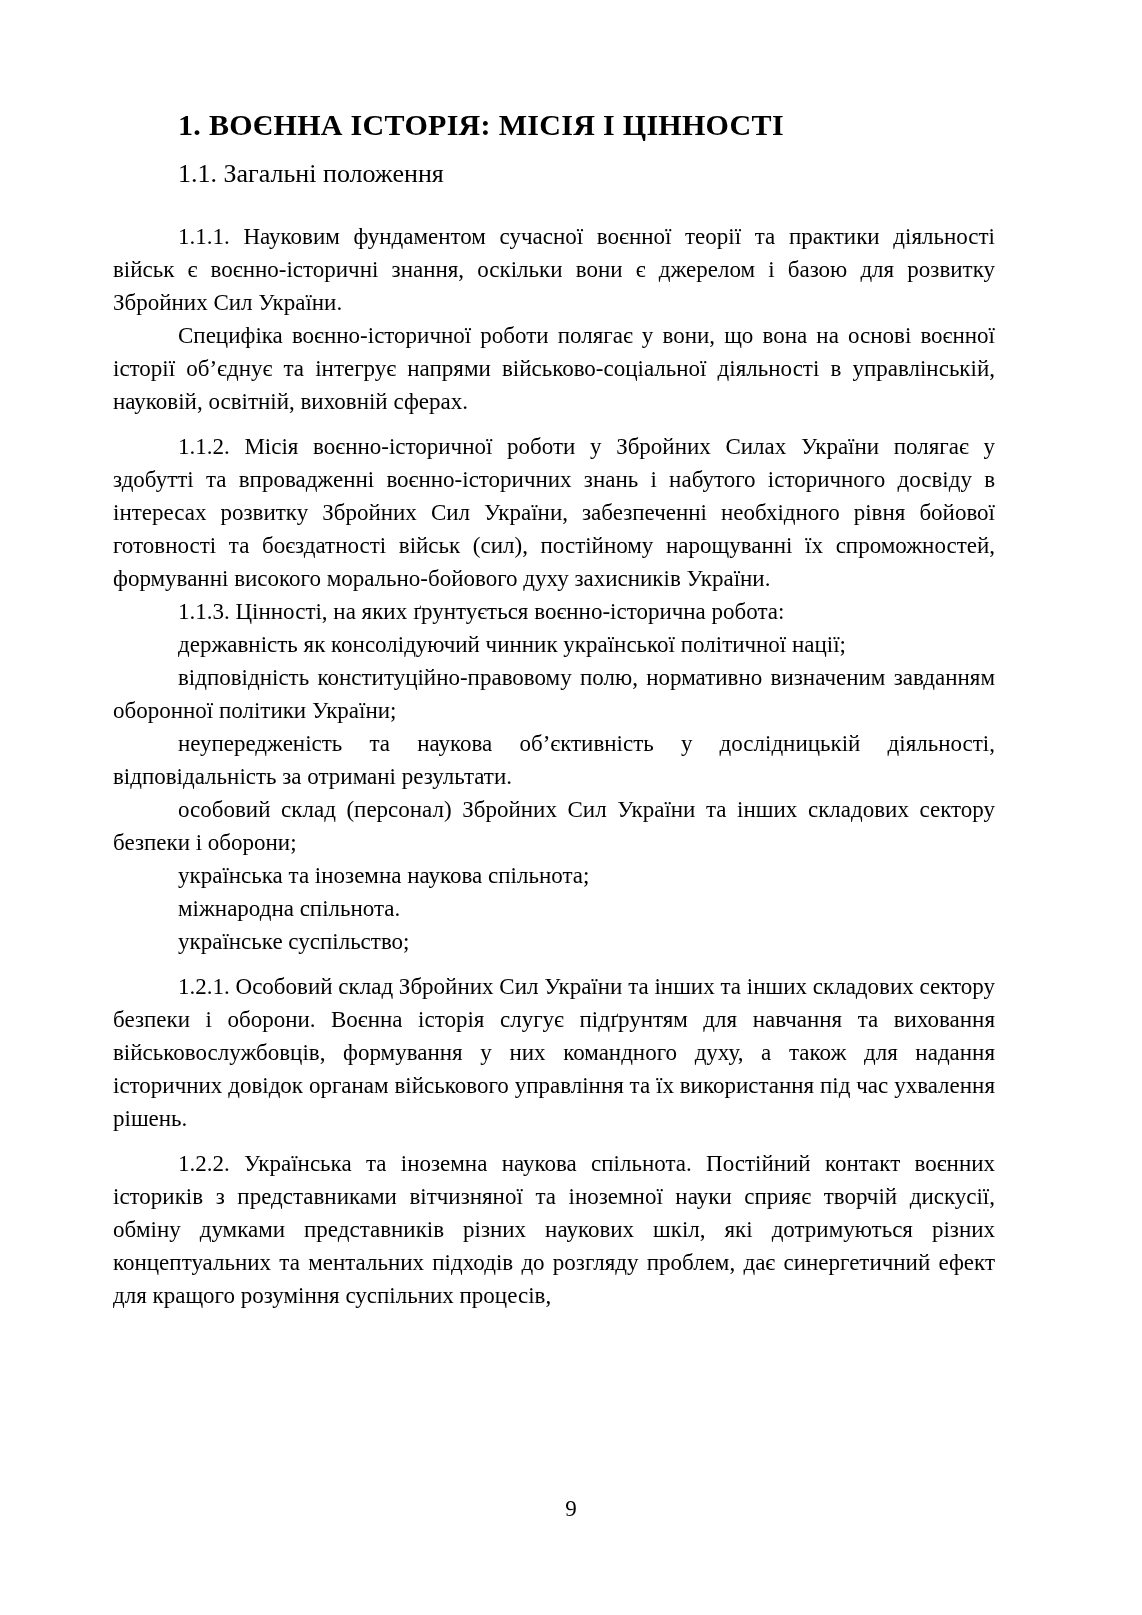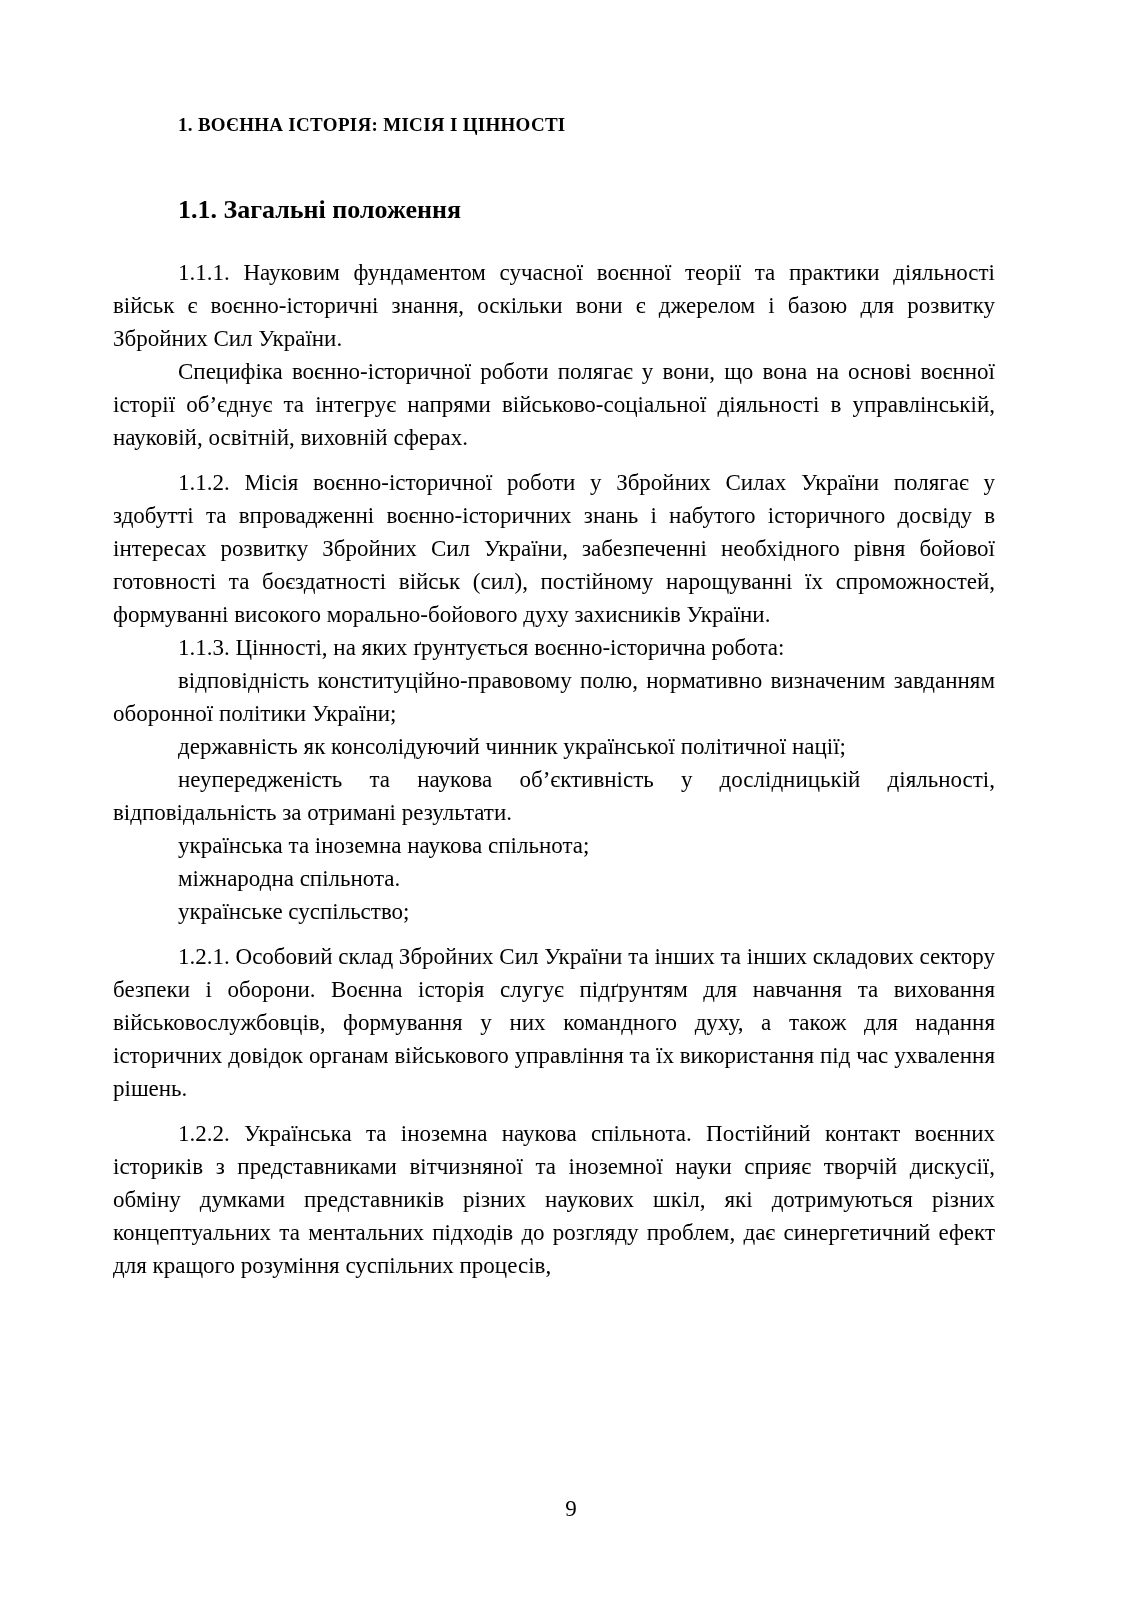--- a/index.html
+++ b/index.html
@@ -14,31 +14,31 @@
     background: #ffffff;
     color: #000000;
     font-family: "Liberation Serif", serif;
     font-size: 23px;
     line-height: 33px;
     box-sizing: border-box;
     padding: 108px 147px 0 113px;
     overflow: hidden;
   }
   h1.doc-title {
-    font-size: 19px;
+    font-size: 30px;
     line-height: 33px;
     font-weight: bold;
-    margin: 0 0 52px 0;
+    margin: 0 0 16px 0;
     text-indent: 65px;
     letter-spacing: 0.3px;
   }
   h2.doc-heading {
     font-size: 26px;
     line-height: 33px;
-    font-weight: bold;
+    font-weight: normal;
     margin: 0;
     text-indent: 65px;
   }
   h2.h-1-1 { margin-bottom: 30px; }
   h2.h-1-2 { margin-top: 12px; }
   p.para {
     margin: 0;
     text-align: justify;
     text-indent: 65px;
   }
@@ -65,25 +65,26 @@
   <h2 class="doc-heading h-1-1">1.1. Загальні положення</h2>
 
   <p class="para">1.1.1. Науковим фундаментом сучасної воєнної теорії та практики діяльності військ є воєнно-історичні знання, оскільки вони є джерелом і базою для розвитку Збройних Сил України.</p>
 
   <p class="para">Специфіка воєнно-історичної роботи полягає у вони, що вона на основі воєнної історії об’єднує та інтегрує напрями військово-соціальної діяльності в управлінській, науковій, освітній, виховній сферах.</p>
 
   <p class="para mt12"><span>1.1.2. </span><b class="lead">Місія</b><span> воєнно-історичної роботи у Збройних Силах України полягає у здобутті та впровадженні воєнно-історичних знань і набутого історичного досвіду в інтересах розвитку Збройних Сил України, забезпеченні необхідного рівня бойової готовності та боєздатності військ (сил), постійному нарощуванні їх спроможностей, формуванні високого морально-бойового духу захисників України.</span></p>
 
   <p class="para mt13"><span>1.1.3. </span><b class="lead">Цінності</b><span>, на яких ґрунтується воєнно-історична робота:</span></p>
 
+  <p class="para">державність як консолідуючий чинник української політичної нації;</p>
   <p class="para">відповідність конституційно-правовому полю, нормативно визначеним завданням оборонної політики України;</p>
-  <p class="para">державність як консолідуючий чинник української політичної нації;</p>
   <p class="para">неупередженість та наукова об’єктивність у дослідницькій діяльності, відповідальність за отримані результати.</p>
 
 
+  <p class="para">особовий склад (персонал) Збройних Сил України та інших складових сектору безпеки і оборони;</p>
   <p class="para">українська та іноземна наукова спільнота;</p>
   <p class="para">міжнародна спільнота.</p>
   <p class="para">українське суспільство;</p>
 
   <p class="para mt12"><span>1.2.1. </span><b class="lead">Особовий склад Збройних Сил України та інших та інших складових сектору безпеки і оборони.</b><span> Воєнна історія слугує підґрунтям для навчання та виховання військовослужбовців, формування у них командного духу, а також для надання історичних довідок органам військового управління та їх використання під час ухвалення рішень.</span></p>
 
   <p class="para mt12"><span>1.2.2. </span><b class="lead">Українська та іноземна наукова спільнота</b><span>. Постійний контакт воєнних істориків з представниками вітчизняної та іноземної науки сприяє творчій дискусії, обміну думками представників різних наукових шкіл, які дотримуються різних концептуальних та ментальних підходів до розгляду проблем, дає синергетичний ефект для кращого розуміння суспільних процесів,</span></p>
 
   <div class="page-number">9</div>
 

